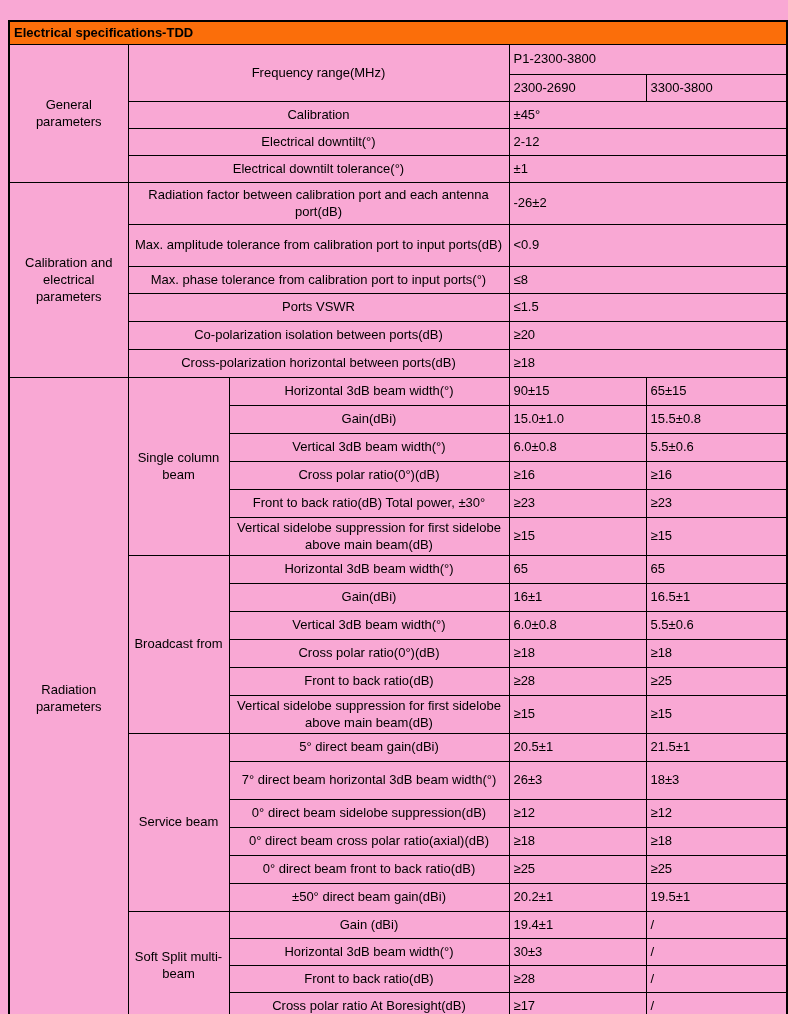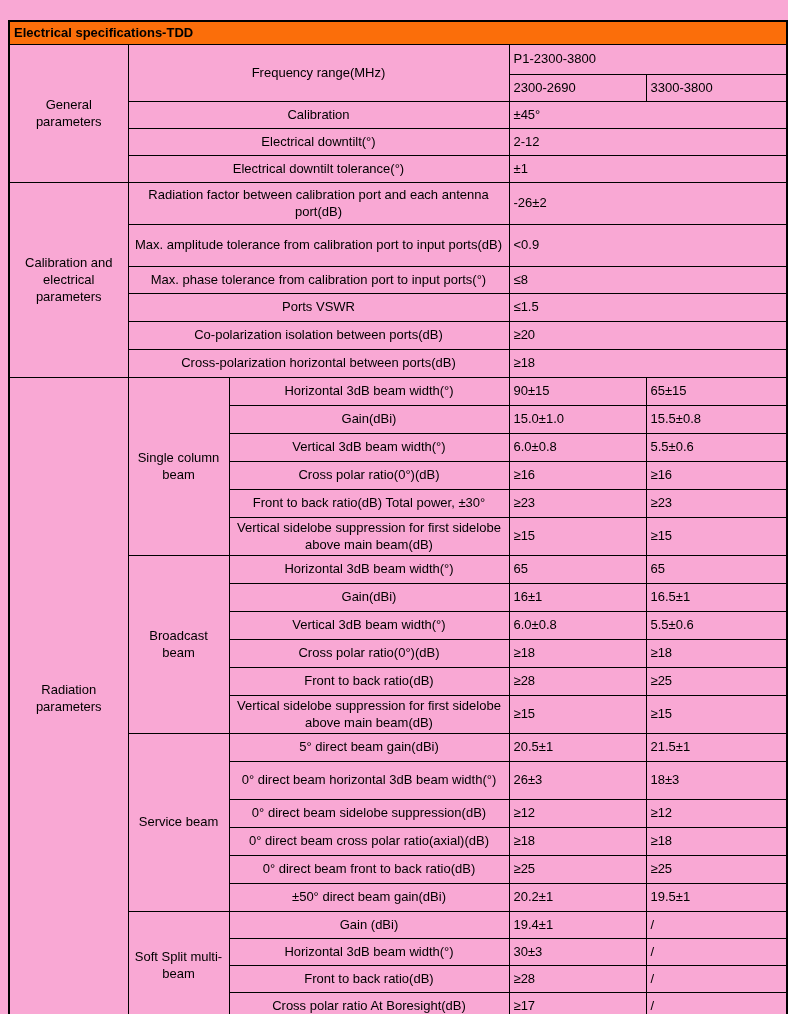--- a/index.html
+++ b/index.html
@@ -147,21 +147,21 @@
     <td class="val">≥23</td>
     <td class="val">≥23</td>
   </tr>
   <tr class="r38">
     <td class="param">Vertical sidelobe suppression for first sidelobe above main beam(dB)</td>
     <td class="val">≥15</td>
     <td class="val">≥15</td>
   </tr>
 
   <tr class="r28">
-    <td rowspan="6" class="group">Broadcast beam</td>
+    <td rowspan="6" class="group">Broadcast from</td>
     <td class="param">Horizontal 3dB beam width(°)</td>
     <td class="val">65</td>
     <td class="val">65</td>
   </tr>
   <tr class="r28">
     <td class="param">Gain(dBi)</td>
     <td class="val">16±1</td>
     <td class="val">16.5±1</td>
   </tr>
   <tr class="r28">
@@ -185,21 +185,21 @@
     <td class="val">≥15</td>
   </tr>
 
   <tr class="r28">
     <td rowspan="6" class="group">Service beam</td>
     <td class="param">5° direct beam gain(dBi)</td>
     <td class="val">20.5±1</td>
     <td class="val">21.5±1</td>
   </tr>
   <tr class="r38">
-    <td class="param">0° direct beam horizontal 3dB beam width(°)</td>
+    <td class="param">7° direct beam horizontal 3dB beam width(°)</td>
     <td class="val">26±3</td>
     <td class="val">18±3</td>
   </tr>
   <tr class="r28">
     <td class="param">0° direct beam sidelobe suppression(dB)</td>
     <td class="val">≥12</td>
     <td class="val">≥12</td>
   </tr>
   <tr class="r28">
     <td class="param">0° direct beam cross polar ratio(axial)(dB)</td>

